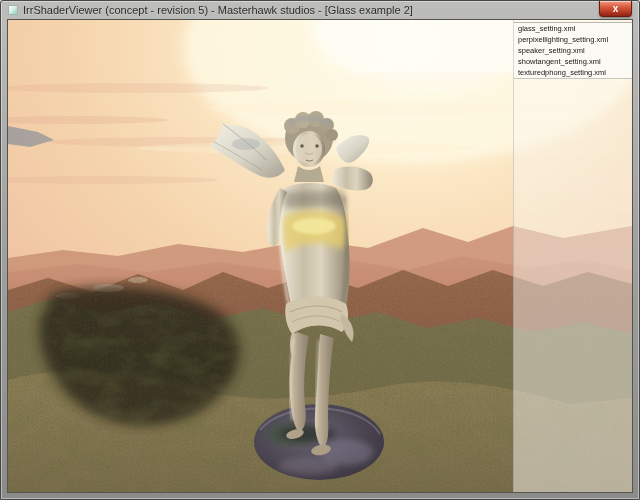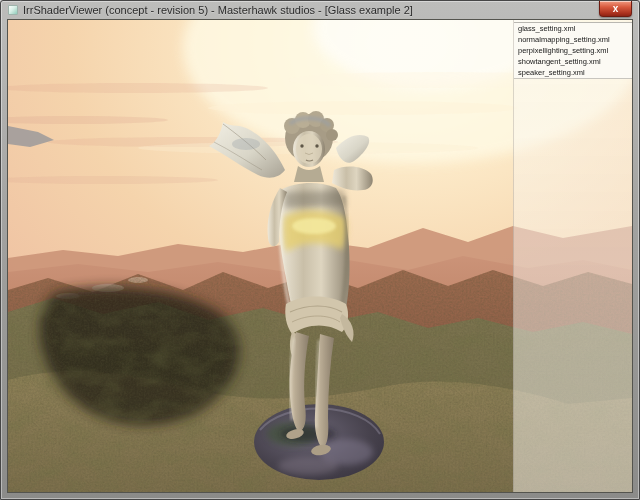--- a/index.html
+++ b/index.html
@@ -248,21 +248,21 @@
           <path d="M311,320 C309,350 308,382 308,408" stroke="#efe9da" stroke-width="2" fill="none" opacity="0.6" filter="url(#soft15)"></path>
           <ellipse cx="287" cy="414" rx="9" ry="4.5" fill="#b0a28a" transform="rotate(-14 287 414)"></ellipse>
           <ellipse cx="313" cy="430" rx="10" ry="5" fill="#ac9e86" transform="rotate(-10 313 430)"></ellipse>
         </g>
       </g>
     </svg>
 
     <div class="side-panel">
       <div class="shader-list">
         <div class="shader-item">glass_setting.xml</div>
-        <div class="shader-item">normalmapping_setting.xml</div>
         <div class="shader-item">perpixellighting_setting.xml</div>
+        <div class="shader-item">speaker_setting.xml</div>
         <div class="shader-item">showtangent_setting.xml</div>
-        <div class="shader-item">speaker_setting.xml</div>
+        <div class="shader-item">texturedphong_setting.xml</div>
       </div>
     </div>
 
   </div>
 </div>
 
 </body></html>

